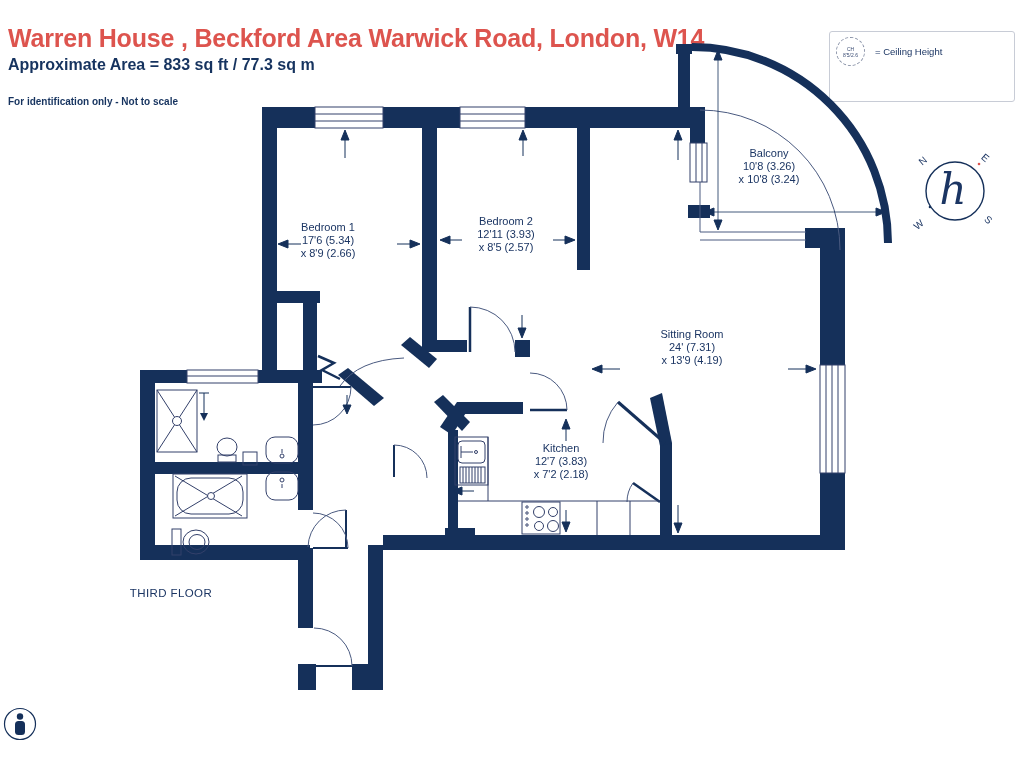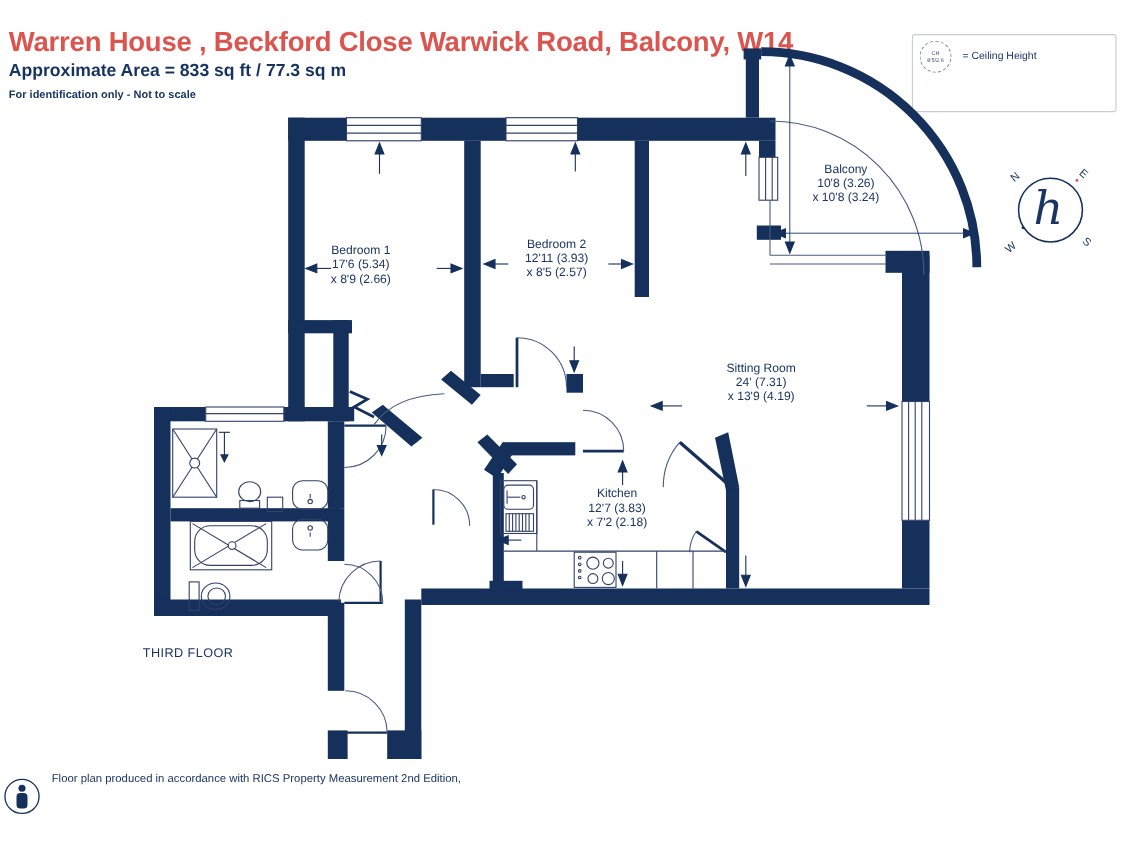--- a/index.html
+++ b/index.html
@@ -3,21 +3,21 @@
 <meta charset="utf-8">
 <style>
   html,body { margin:0; padding:0; }
   body {
     width:1024px; height:768px; background:#ffffff; position:relative; overflow:hidden;
     font-family:"Liberation Sans", sans-serif; color:#1b3563;
   }
   .header { position:absolute; left:8px; top:24px; }
   .title  { font-size:25px; font-weight:bold; color:#dd544e; letter-spacing:-0.2px; white-space:nowrap; }
   .area   { font-size:16px; font-weight:bold; color:#16335f; margin-top:3px; }
-  .note   { font-size:10px; font-weight:bold; color:#16335f; margin-top:7px; }
+  .note   { font-size:10px; font-weight:bold; color:#16335f; margin-top:22px; }
 
   .legend { position:absolute; left:829px; top:31px; width:186px; height:71px;
             border:1px solid #c8ccd6; border-radius:3px; background:#fff; box-sizing:border-box; padding:5px 6px; }
   .legend-row { display:flex; align-items:center; }
   .legend-row + .legend-row { margin-top:7px; }
   .ch-circle { width:27px; height:27px; border:1px dashed #8a93a8; border-radius:50%;
                display:flex; flex-direction:column; align-items:center; justify-content:center;
                font-size:5px; line-height:6px; color:#394b73; flex:0 0 auto; }
   .dash-rect { width:27px; height:17px; border:1px dashed #8a93a8; flex:0 0 auto; margin:2px 0 0 0; }
   .legend-text { font-size:9.5px; color:#1b3563; margin-left:10px; white-space:nowrap; }
@@ -33,21 +33,21 @@
   .ref { margin-left:12px; }
 
   svg text { fill:#1b3563; }
   .room-name, .room-dim { font-size:11px; }
   .floor-lbl { font-size:11.5px; letter-spacing:0.4px; }
 </style>
 </head>
 <body>
 
 <div class="header">
-  <div class="title">Warren House , Beckford Close Warwick Road, Balcony, W14</div>
+  <div class="title">Warren House , Beckford Area Warwick Road, London, W14</div>
   <div class="area">Approximate Area = 833 sq ft / 77.3 sq m</div>
   <div class="note">For identification only - Not to scale</div>
 </div>
 
 <div class="legend">
   <div class="legend-row">
     <span class="ch-circle">
       <span>CH</span>
       <span>8'5/2.6</span>
     </span>
@@ -369,15 +369,14 @@
   <circle cx="76" cy="26" r="1.3" fill="#dd544e"></circle>
 </svg>
 
 <div class="footer">
   <svg width="38" height="42" viewBox="0 0 38 42">
     <circle cx="18" cy="22" r="15.5" fill="none" stroke="#15305a" stroke-width="1.2"></circle>
     <circle cx="18" cy="14.5" r="3.2" fill="#15305a"></circle>
     <rect x="13" y="19" width="10" height="14" rx="3.5" fill="#15305a"></rect>
   </svg>
   <div class="footer-text">
-    <div class="f-line">Floor plan produced in accordance with RICS Property Measurement 2nd Edition,</div>
   </div>
 </div>
 
 </body></html>

